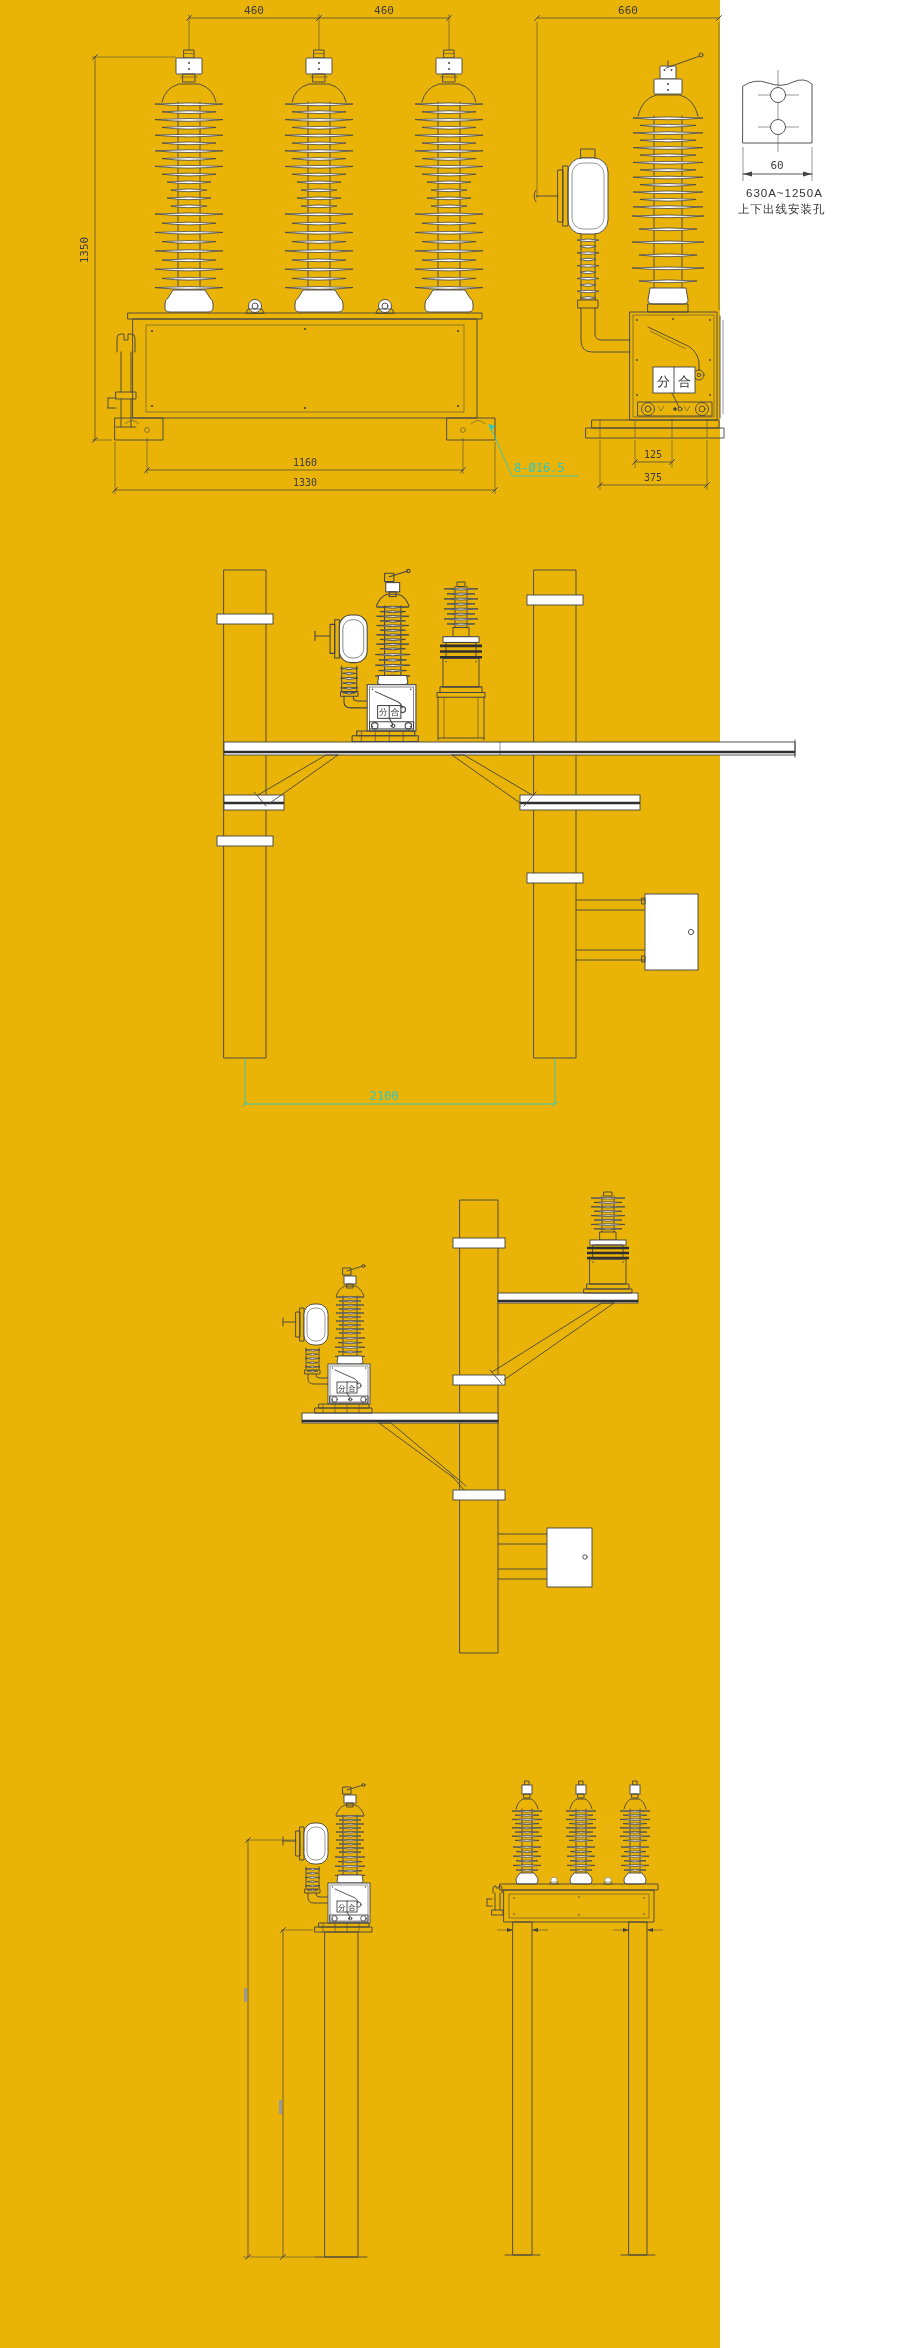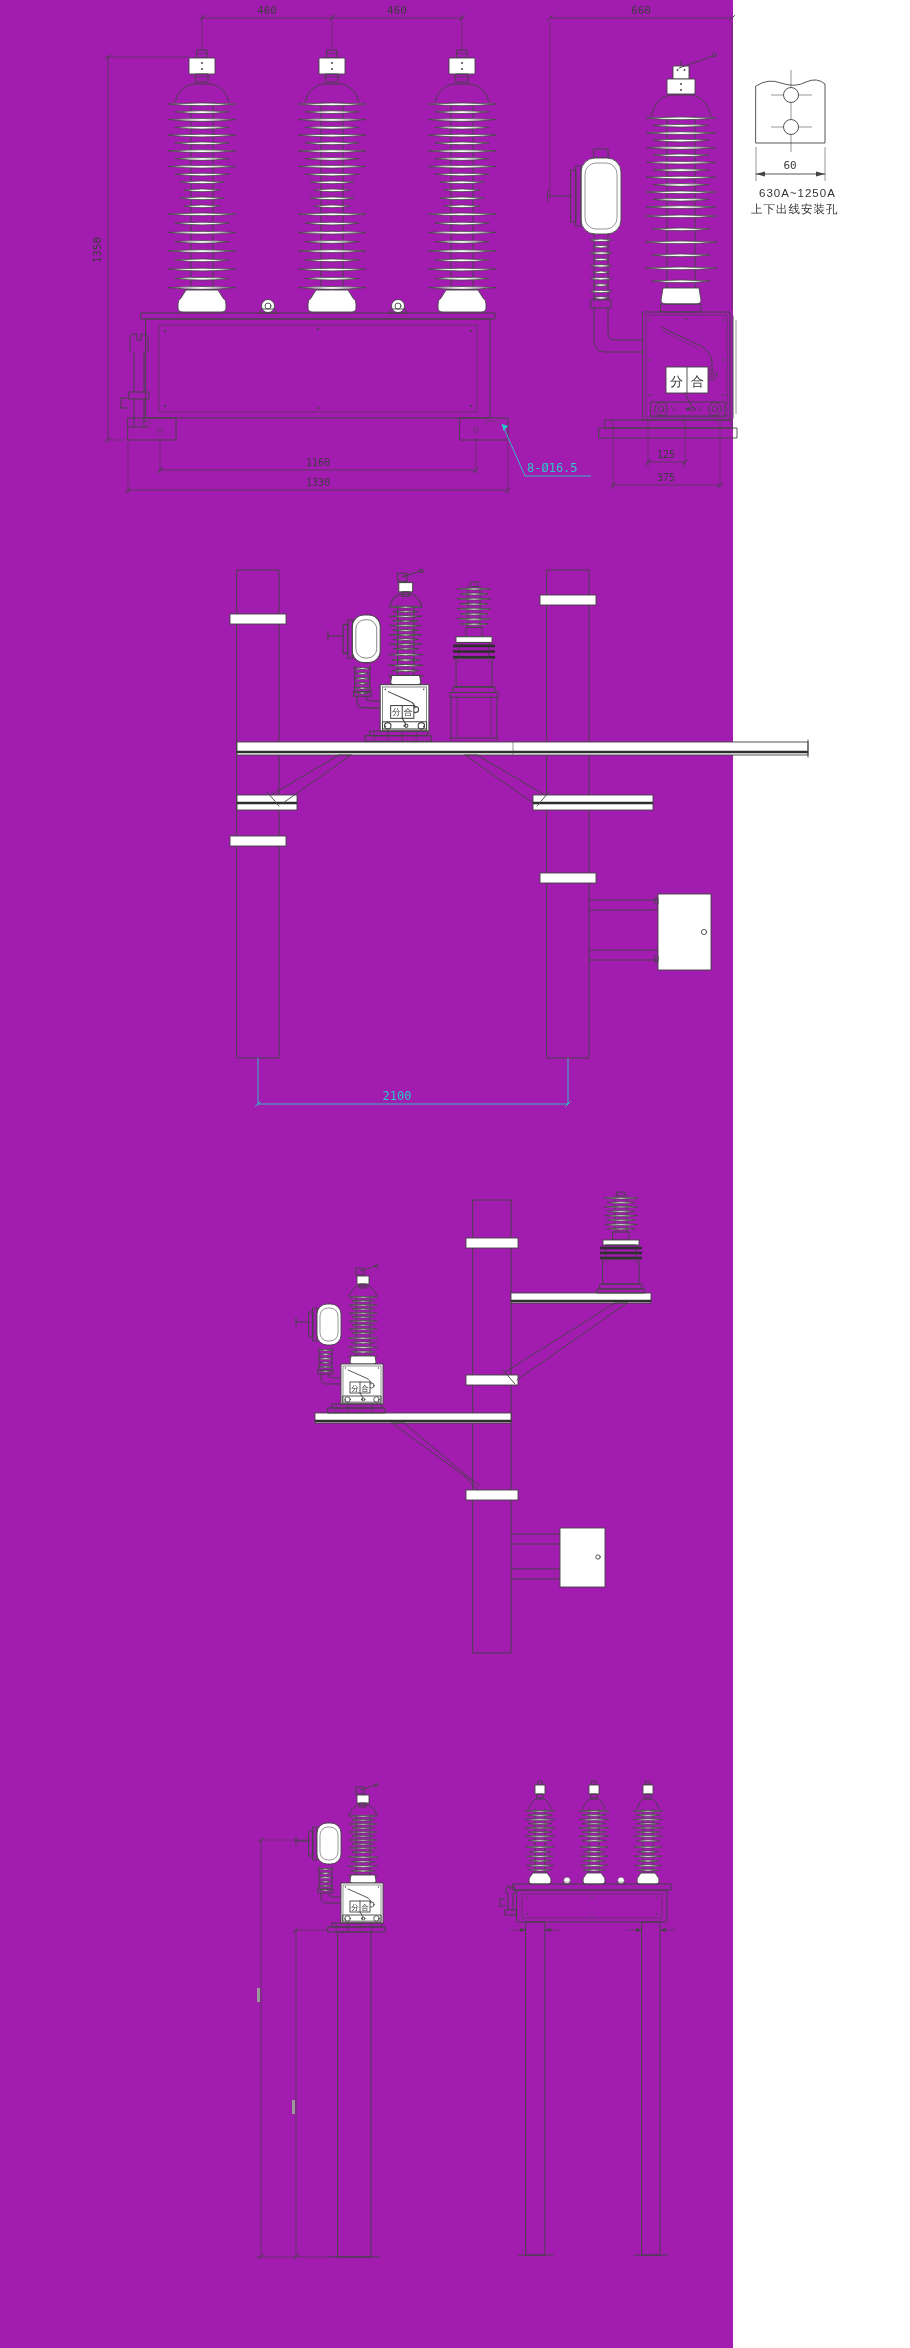--- a/index.html
+++ b/index.html
@@ -1,16 +1,16 @@
 <!DOCTYPE html>
 <html><head>
 <meta charset="utf-8">
 <style>
   html,body{margin:0;padding:0;background:#fff;}
-  #canvas{position:relative;width:720px;height:2348px;background:#a21caf;padding-left:13px;}
+  #canvas{position:relative;width:720px;height:2348px;background:#eab308;}
   svg{display:block}
   .ln{stroke:#444;stroke-width:.9;fill:none;stroke-linecap:round;stroke-linejoin:round}
   .tn{stroke:#444;stroke-width:.55;fill:none}
   .wf{stroke:#444;stroke-width:.9;fill:#fff}
   .hv{stroke:#2e2e2e;stroke-width:2.3;fill:none}
   .b{fill:#444;stroke:none}
   .dim{stroke:#444;stroke-width:.7;fill:none;marker-start:url(#tk);marker-end:url(#tk)}
   .xln{stroke:#444;stroke-width:.55;fill:none}
   .cyl{stroke:#2BC8C8;stroke-width:.9;fill:none}
   .cyd{stroke:#2BC8C8;stroke-width:.9;fill:none;marker-start:url(#tkc);marker-end:url(#tkc)}

